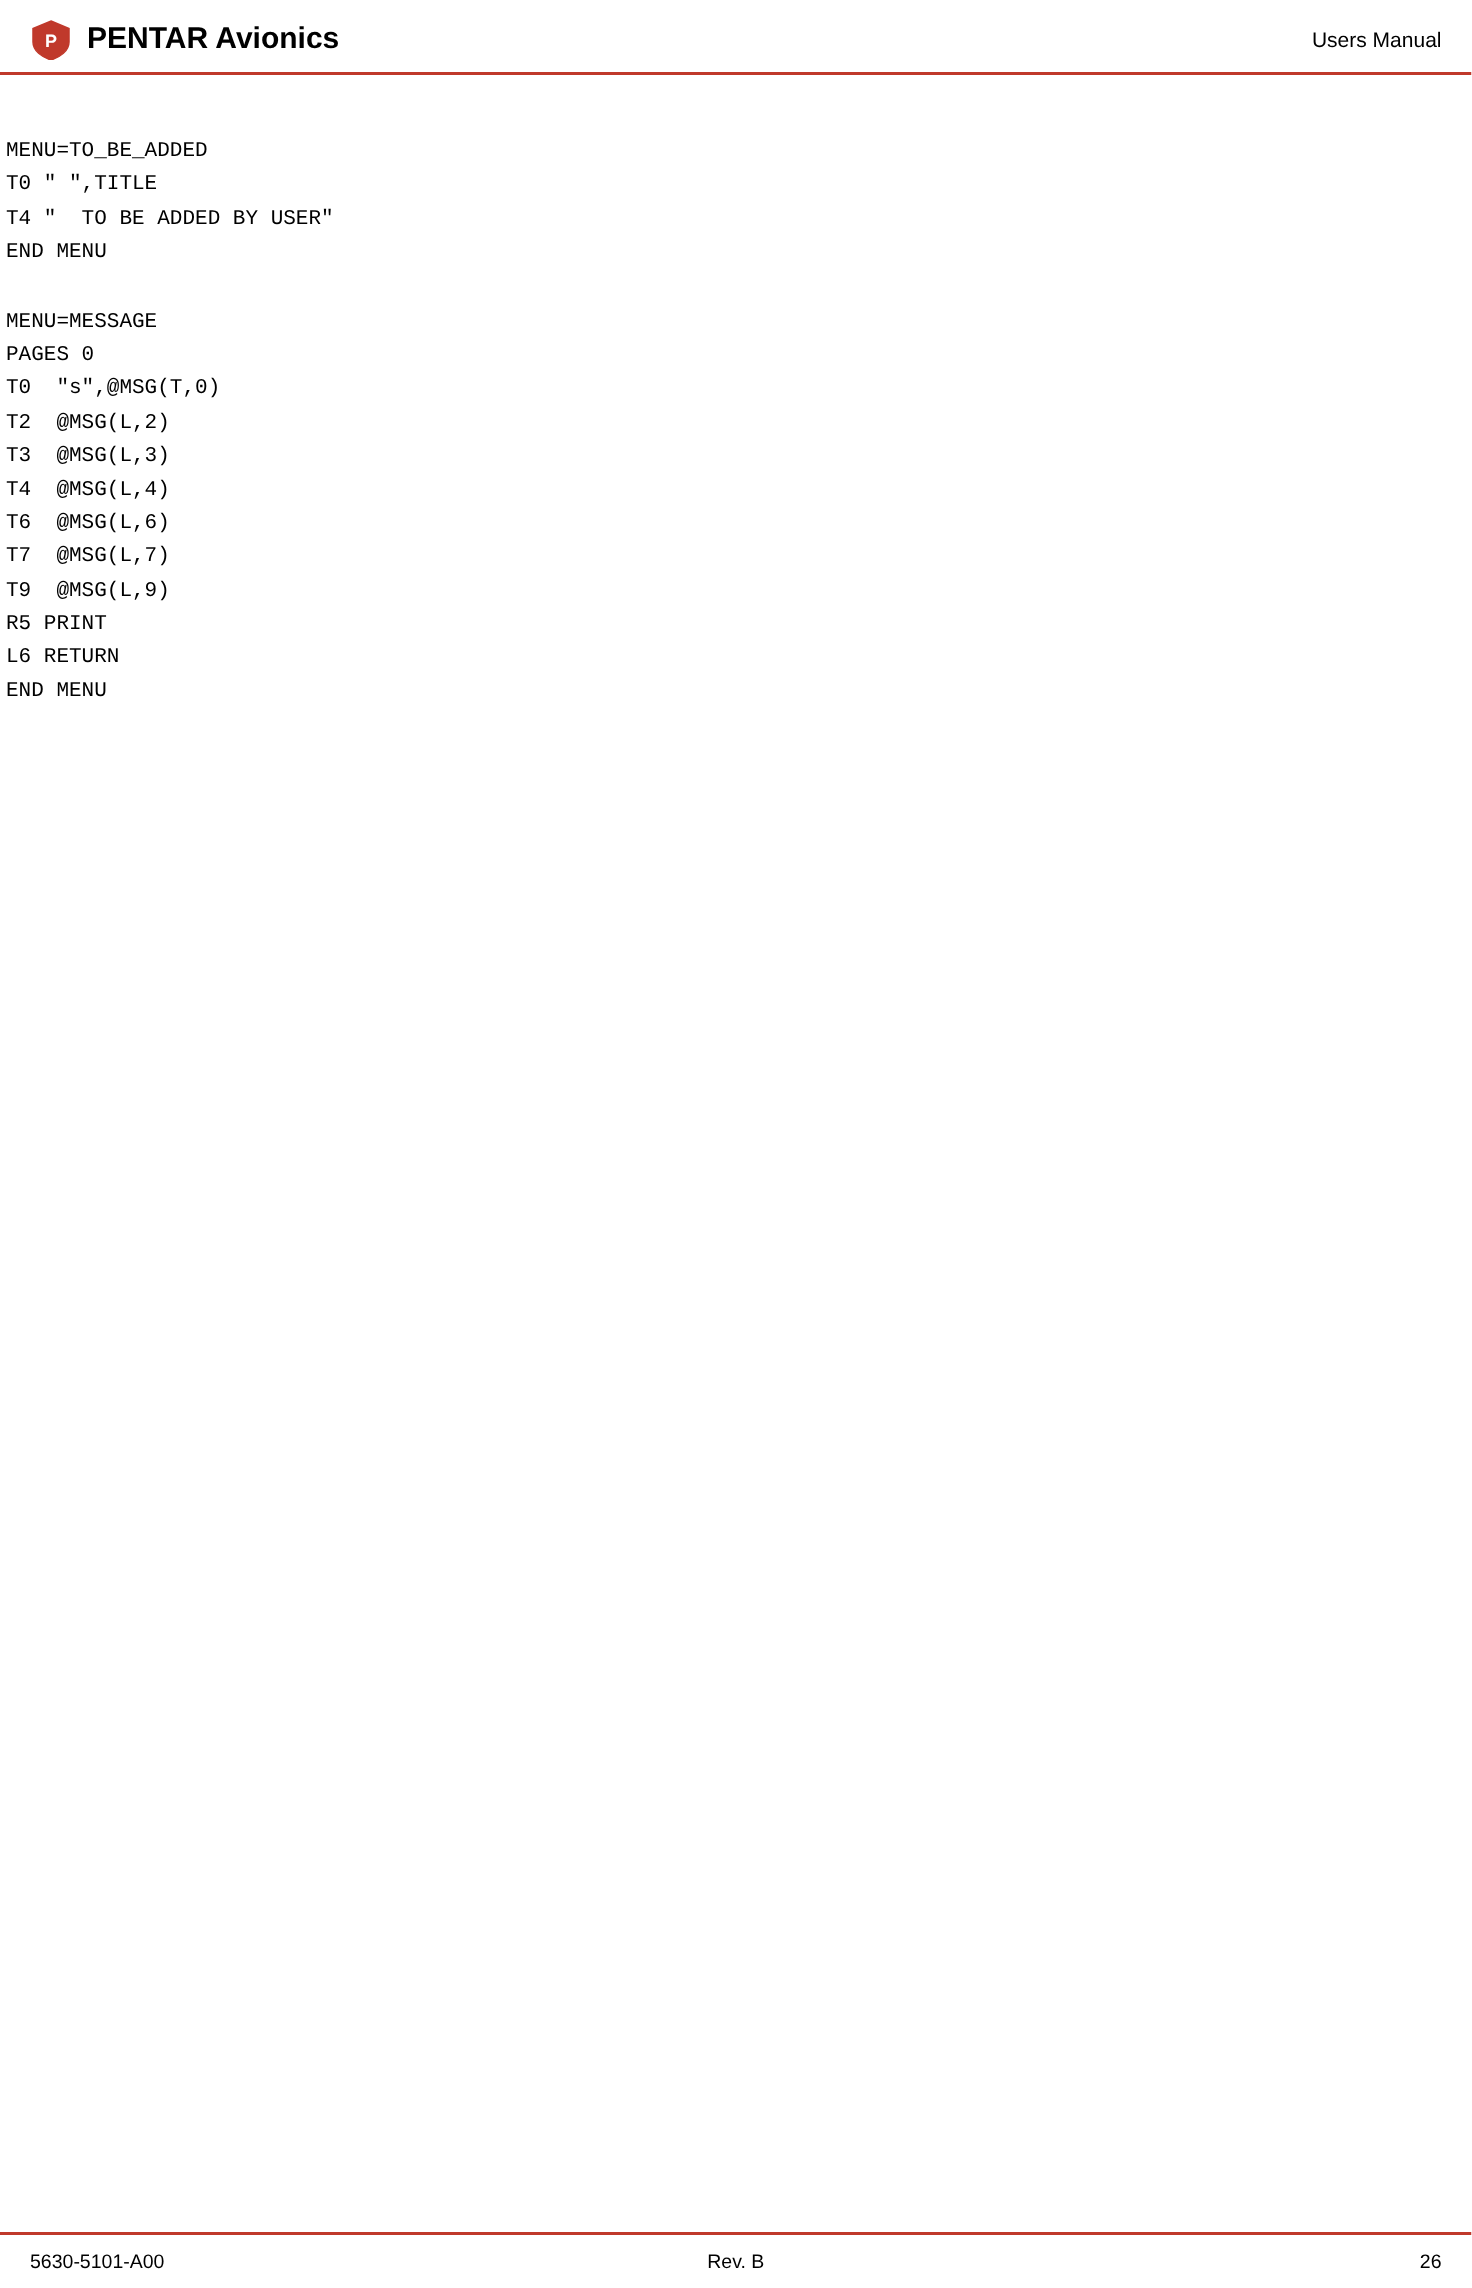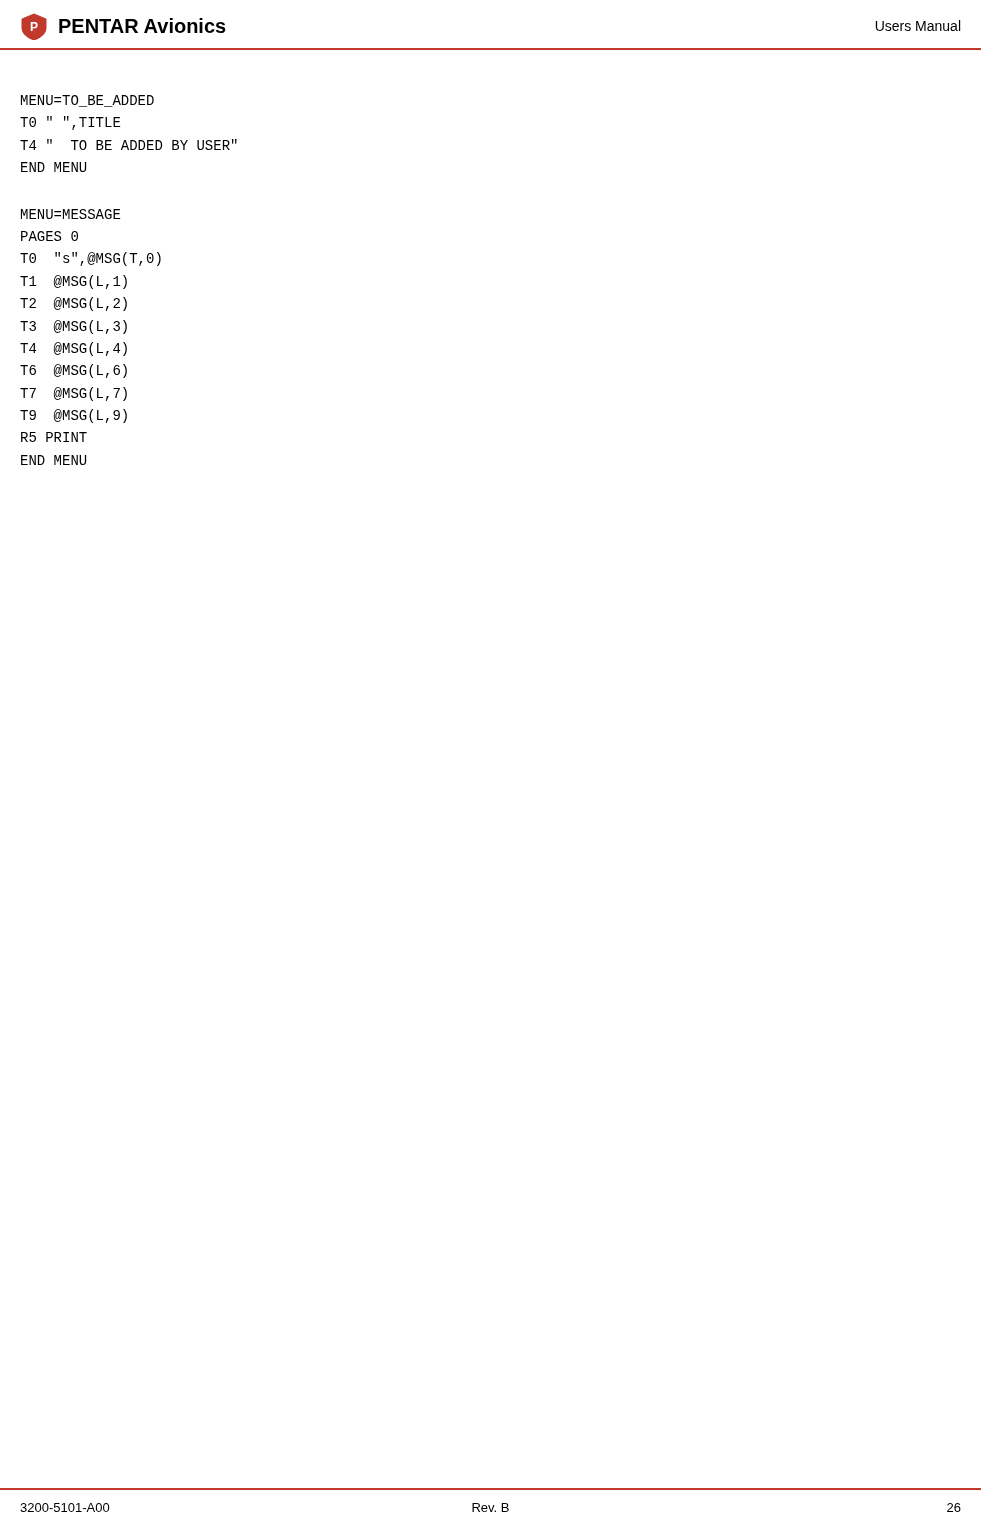--- a/index.html
+++ b/index.html
@@ -45,21 +45,21 @@
     }
 
     .header-right {
       font-size: 14px;
       color: #000000;
       margin-left: 32px;
     }
 
     
     .main-content {
-      padding: 40px 20px 20px 20px;
+      padding: 40px 20px 20px 4px;
       font-family: 'Courier New', Courier, monospace;
       font-size: 14px;
       line-height: 1.6;
       color: #000000;
     }
 
     .code-block {
       margin-bottom: 24px;
     }
 
@@ -119,30 +119,30 @@
     <span class="code-line">MENU=TO_BE_ADDED</span>
     <span class="code-line">T0 " ",TITLE</span>
     <span class="code-line">T4 "  TO BE ADDED BY USER"</span>
     <span class="code-line">END MENU</span>
   </div>
 
   <div class="code-block">
     <span class="code-line">MENU=MESSAGE</span>
     <span class="code-line">PAGES 0</span>
     <span class="code-line">T0  "s",@MSG(T,0)</span>
-    <span class="code-line">T1  @MSG(L,1)</span>
     <span class="code-line">T2  @MSG(L,2)</span>
     <span class="code-line">T3  @MSG(L,3)</span>
     <span class="code-line">T4  @MSG(L,4)</span>
     <span class="code-line">T6  @MSG(L,6)</span>
     <span class="code-line">T7  @MSG(L,7)</span>
     <span class="code-line">T9  @MSG(L,9)</span>
     <span class="code-line">R5 PRINT</span>
+    <span class="code-line">L6 RETURN</span>
     <span class="code-line">END MENU</span>
   </div>
 
 </div>
 
 <div class="footer">
-  <span class="footer-left">3200-5101-A00</span>
+  <span class="footer-left">5630-5101-A00</span>
   <span class="footer-center">Rev. B</span>
   <span class="footer-right">26</span>
 </div>
 
 </body></html>

